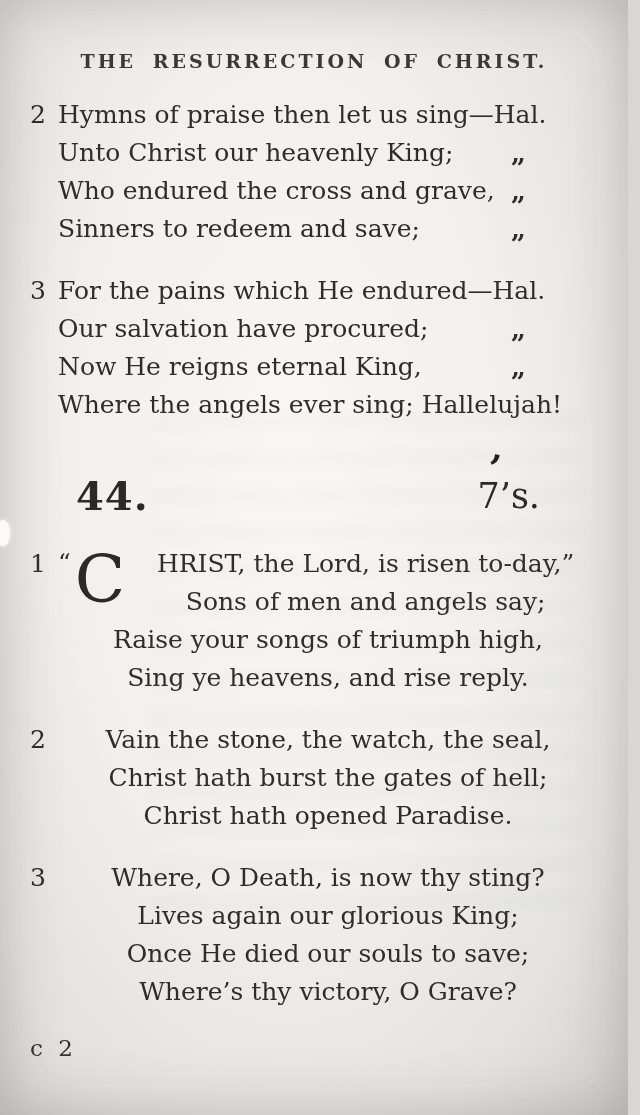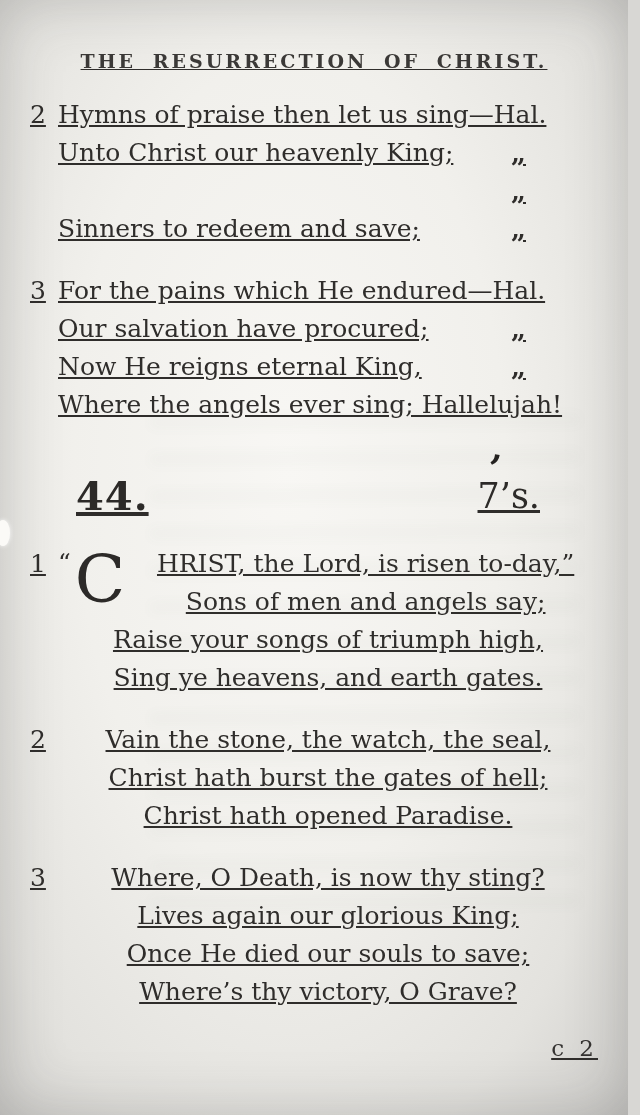--- a/index.html
+++ b/index.html
@@ -16,21 +16,20 @@
   .page {
     position: relative;
     width: 628px;
     height: 1115px;
     box-sizing: border-box;
     padding: 50px 30px 0 30px;
     color: #2f2d2b;
     background:
       radial-gradient(ellipse at 46% 42%, #f8f7f4 0%, #f1f0ec 45%, #e3e2de 78%, #cfcecb 100%);
     box-shadow: inset 0 0 60px rgba(60,60,58,0.25);
-    text-decoration: underline;
   }
   
   .bleed {
     position: absolute;
     left: 150px;
     top: 415px;
     width: 430px;
     height: 510px;
     background: repeating-linear-gradient(
       180deg,
@@ -113,21 +112,21 @@
     font-size: 25px;
     line-height: 36px;
     margin-right: 4px;
   }
   .dc {
     font-size: 66px;
     line-height: 70px;
     color: #2c2a28;
   }
   .footer-sig {
-    text-align: right;
+    text-align: left;
     font-size: 23px;
     letter-spacing: 4px;
     margin-top: 4px;
     color: #343230;
   }
   .ink-mark {
     position: absolute;
     left: 492px;
     top: 428px;
     font-size: 34px;
@@ -160,20 +159,21 @@
     <div class="vlines">
       <div class="line">
         <span>Hymns of praise then let us sing—Hal.</span>
         <span class="ref"></span>
       </div>
       <div class="line">
         <span>Unto Christ our heavenly King;</span>
         <span class="ref">„</span>
       </div>
       <div class="line">
+        <span>Who endured the cross and grave,</span>
         <span class="ref">„</span>
       </div>
       <div class="line">
         <span>Sinners to redeem and save;</span>
         <span class="ref">„</span>
       </div>
     </div>
   </div>
 
   <div class="verse">
@@ -211,21 +211,21 @@
     <div class="vlines">
       <div class="dropcap-group">
         <div class="dropcap-float">
           <span class="oq">“</span>
             <span class="dc">C</span>
         </div>
         <div class="line plain">HRIST, the Lord, is risen to-day,”</div>
         <div class="line plain">Sons of men and angels say;</div>
       </div>
       <div class="line plain">Raise your songs of triumph high,</div>
-      <div class="line plain">Sing ye heavens, and earth gates.</div>
+      <div class="line plain">Sing ye heavens, and rise reply.</div>
     </div>
   </div>
 
   <div class="verse">
     <div class="vnum">2</div>
     <div class="vlines">
       <div class="line plain">Vain the stone, the watch, the seal,</div>
       <div class="line plain">Christ hath burst the gates of hell;</div>
       <div class="line plain">Christ hath opened Paradise.</div>
     </div>

